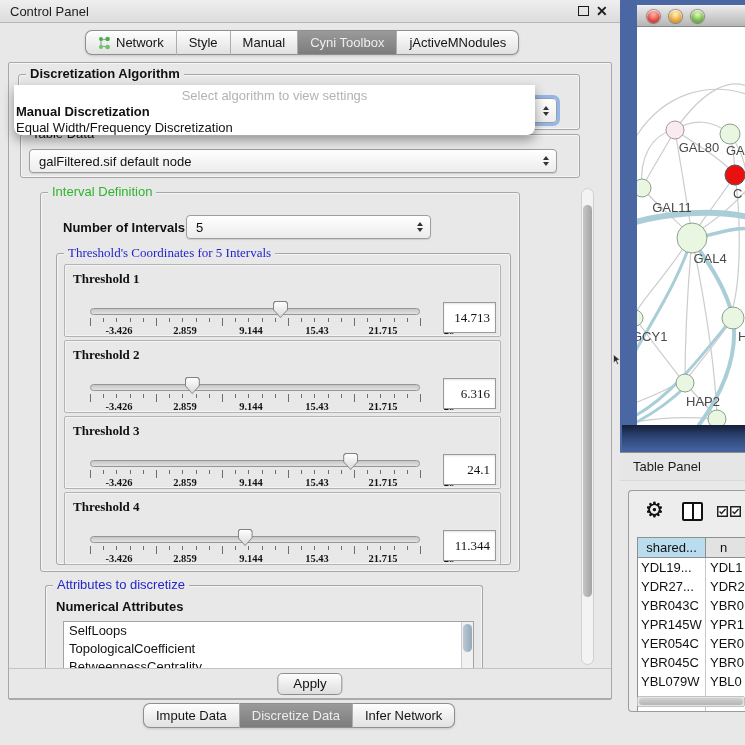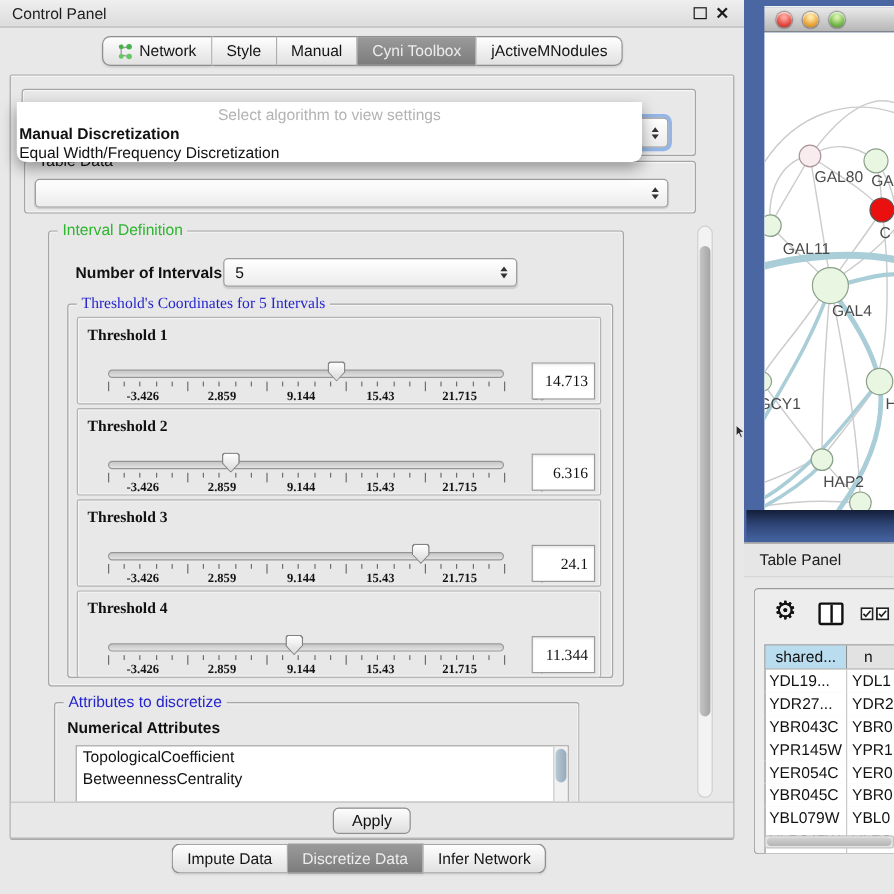--- a/index.html
+++ b/index.html
@@ -168,37 +168,39 @@
       <span>Cyni Toolbox</span>
     </div>
     <div class="tab">
       <span>jActiveMNodules</span>
     </div>
   </div>
 
 <div class="frame"></div>
 
 <div class="grp" style="left:18px; top:74px; width:562px; height:56px;">
+  <span class="glabel bold">Discretization Algorithm</span>
   <div class="combo focused" style="left:10px; top:23px; width:528px; height:25px;">
     <span class="stepper">
         <span class="arr-up"></span>
         <span class="arr-dn"></span>
       </span>
   </div>
 </div>
 
 <div class="popup">
   <div class="popup-hint">Select algorithm to view settings</div>
   <div class="popup-item sel">Manual Discretization</div>
   <div class="popup-item">Equal Width/Frequency Discretization</div>
 </div>
 
 <div class="grp" style="left:20px; top:134px; width:560px; height:44px;">
   <span class="glabel">Table Data</span>
   <div class="combo" style="left:8px; top:14px; width:528px; height:24px;">
+    <span>galFiltered.sif default node</span>
     <span class="stepper">
         <span class="arr-up"></span>
         <span class="arr-dn"></span>
       </span>
   </div>
 </div>
 
 <div class="grp" style="left:40px; top:192px; width:480px; height:380px;">
   <span class="glabel green">Interval Definition</span>
   <span class="abs bold" style="left:22px; top:27px;">Number of Intervals</span>
@@ -380,20 +382,21 @@
     <div class="vbox">11.344</div>
   </div>
     </div>
 </div>
 
 <div class="grp" style="left:45px; top:585px; width:438px; height:112px; border-bottom:none;">
   <span class="glabel blue">Attributes to discretize</span>
   <span class="abs bold" style="left:10px; top:13px;">Numerical Attributes</span>
   <div class="attr-list" id="attr-list">
 
+  <div class="litem">SelfLoops</div>
       <div class="litem">TopologicalCoefficient</div>
       <div class="litem">BetweennessCentrality</div>
       <div class="lscroll">
         <div class="lthumb"></div>
       </div>
     </div>
 </div>
 
 <div class="vscroll">
     <div class="vthumb"></div>

